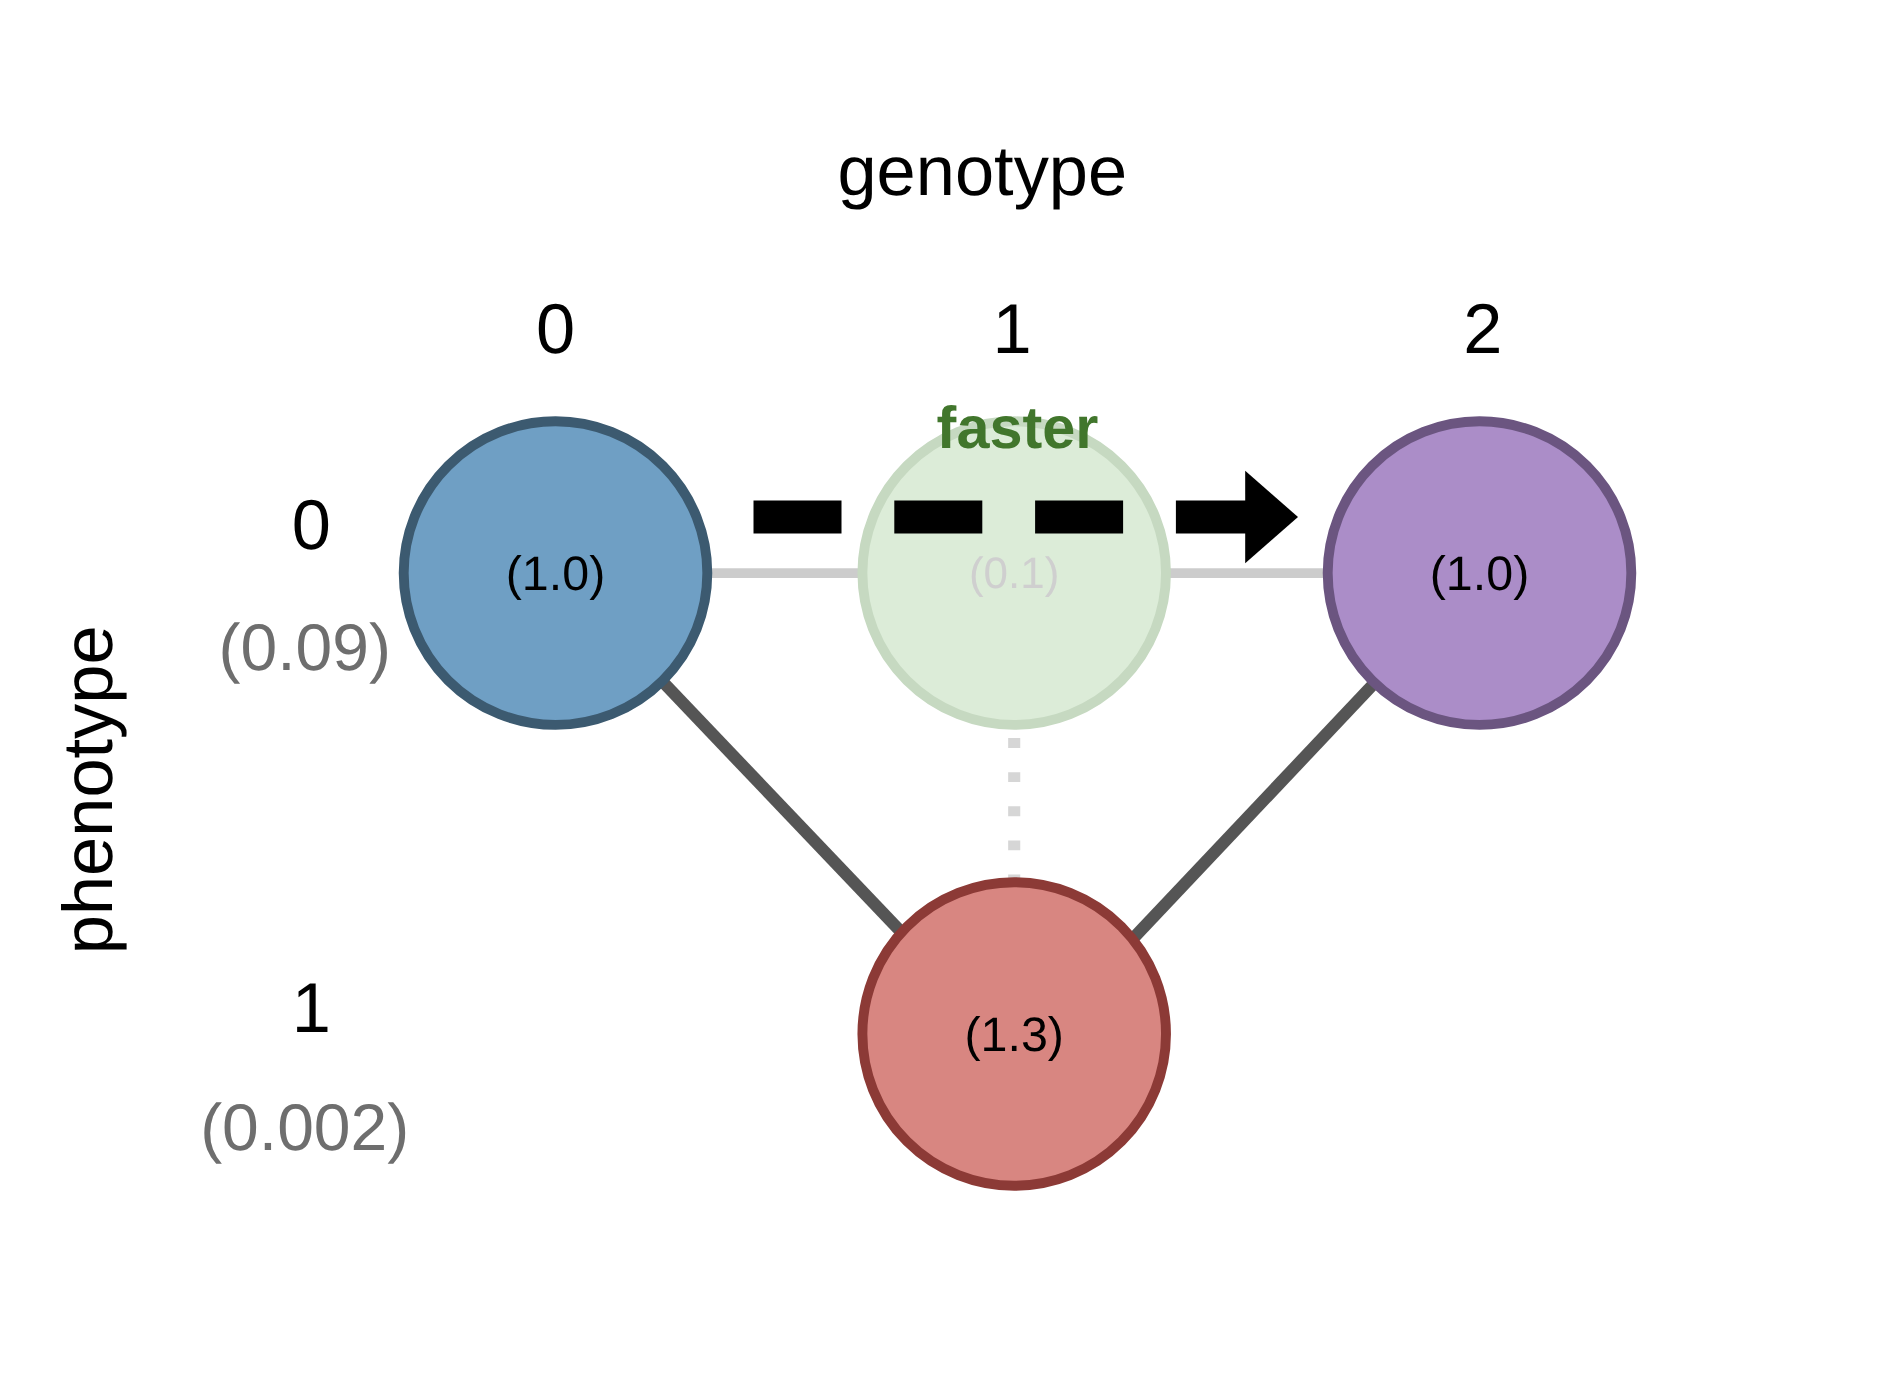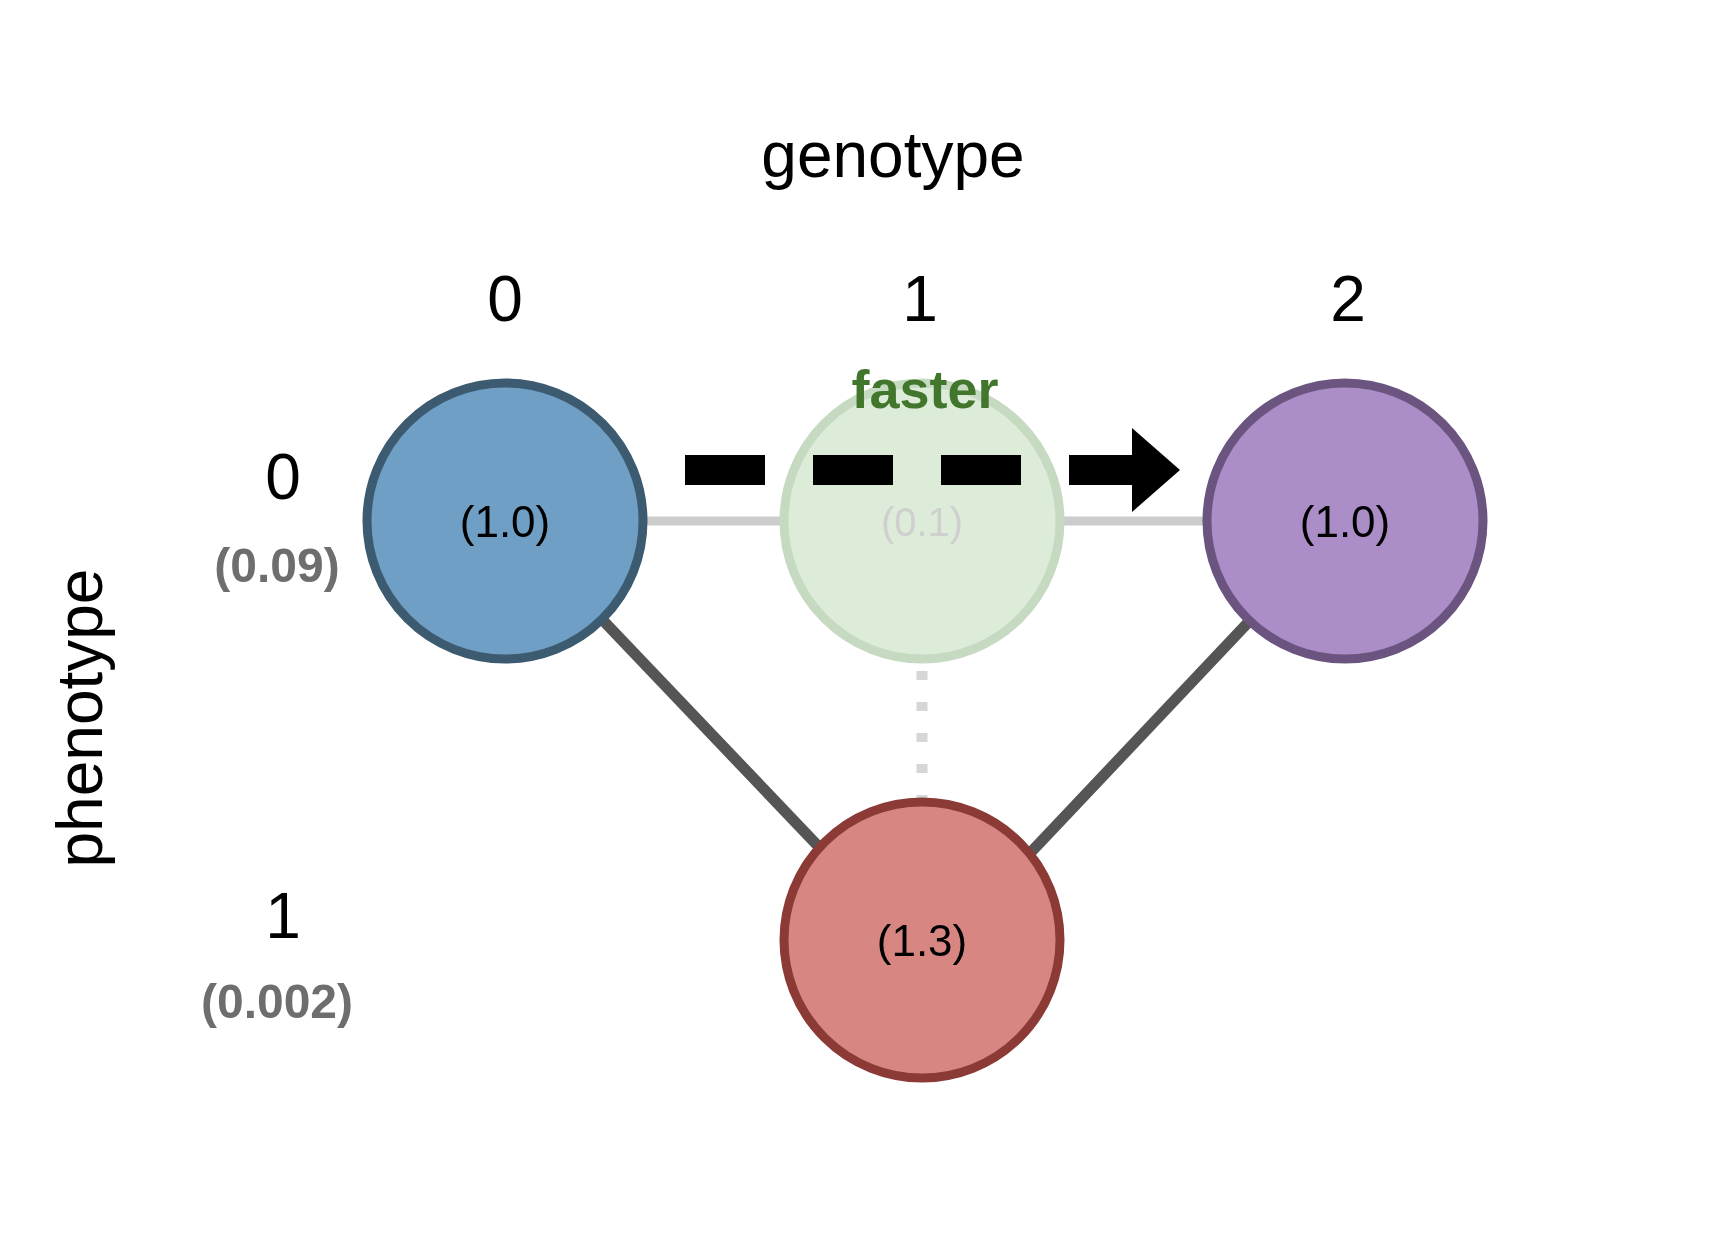--- a/index.html
+++ b/index.html
@@ -2,21 +2,21 @@
 <html><head>
 <meta charset="utf-8">
 <style>
   html,body{margin:0;padding:0;background:#ffffff;}
   body{width:1722px;height:1256px;overflow:hidden;font-family:"Liberation Sans",sans-serif;}
   #stage{position:relative;width:1722px;height:1256px;background:#ffffff;}
   svg.layer{position:absolute;left:0;top:0;width:1722px;height:1256px;}
   .txt{position:absolute;white-space:nowrap;color:#000;}
   .axis-title{font-size:64px;font-weight:400;color:#000;}
   .tick-major{font-size:64px;font-weight:400;color:#000;}
-  .tick-minor{font-size:48px;font-weight:700;color:#6e6e6e;}
+  .tick-minor{font-size:60px;font-weight:400;color:#6e6e6e;margin-top:24px;}
   .node-label{font-size:44px;font-weight:400;color:#000;}
   .node-label-dim{font-size:40px;font-weight:400;color:#cfcfcf;}
   .annot{font-size:54px;font-weight:bold;color:#41762c;}
   .center{transform:translate(-50%,-50%);}
   #phenotype-label{transform:translate(-50%,-50%) rotate(-90deg);transform-origin:center center;}
 </style>
 </head>
 <body>
 
 <div id="stage">

